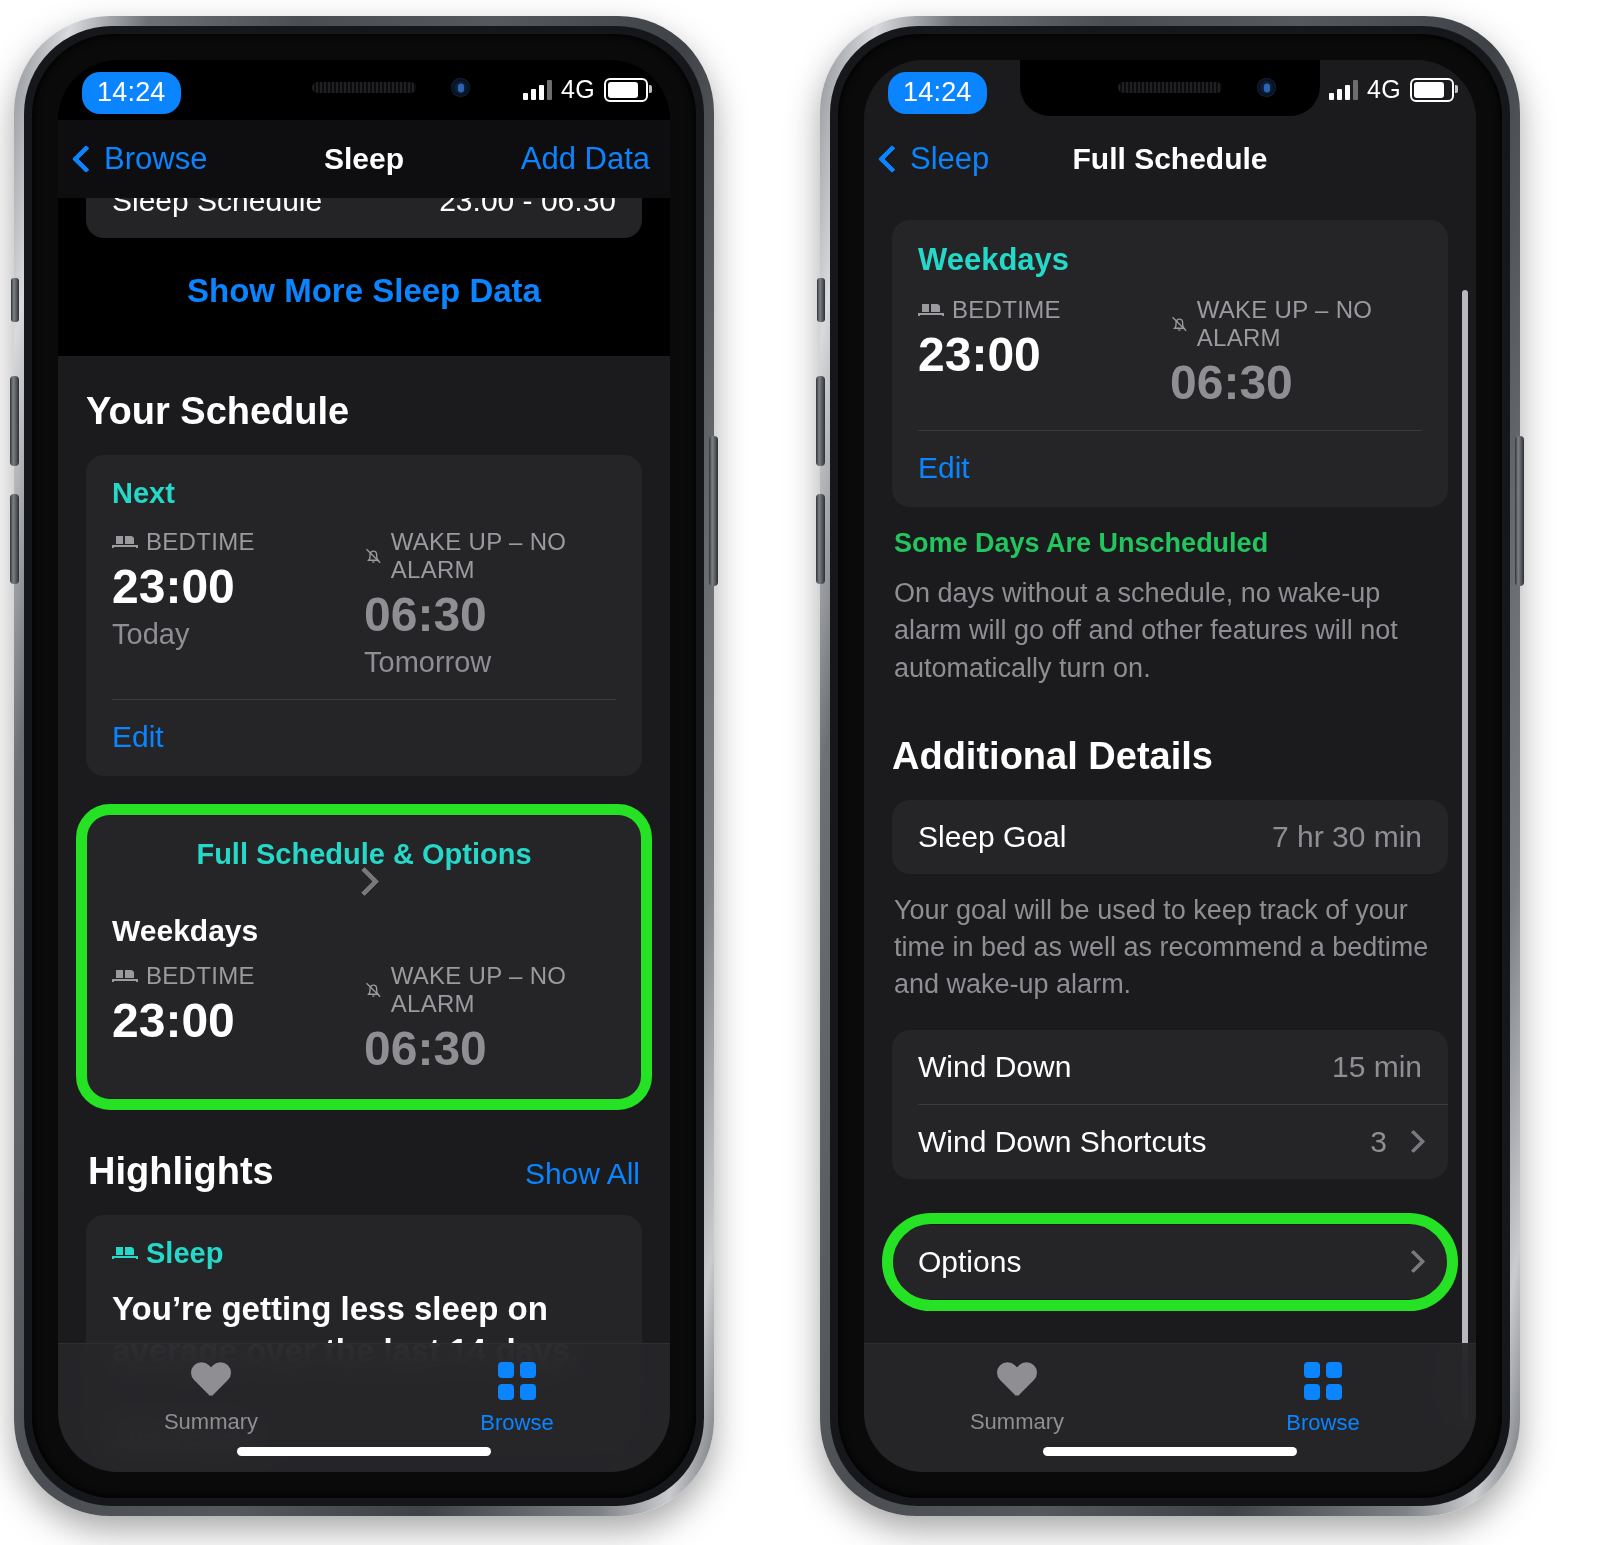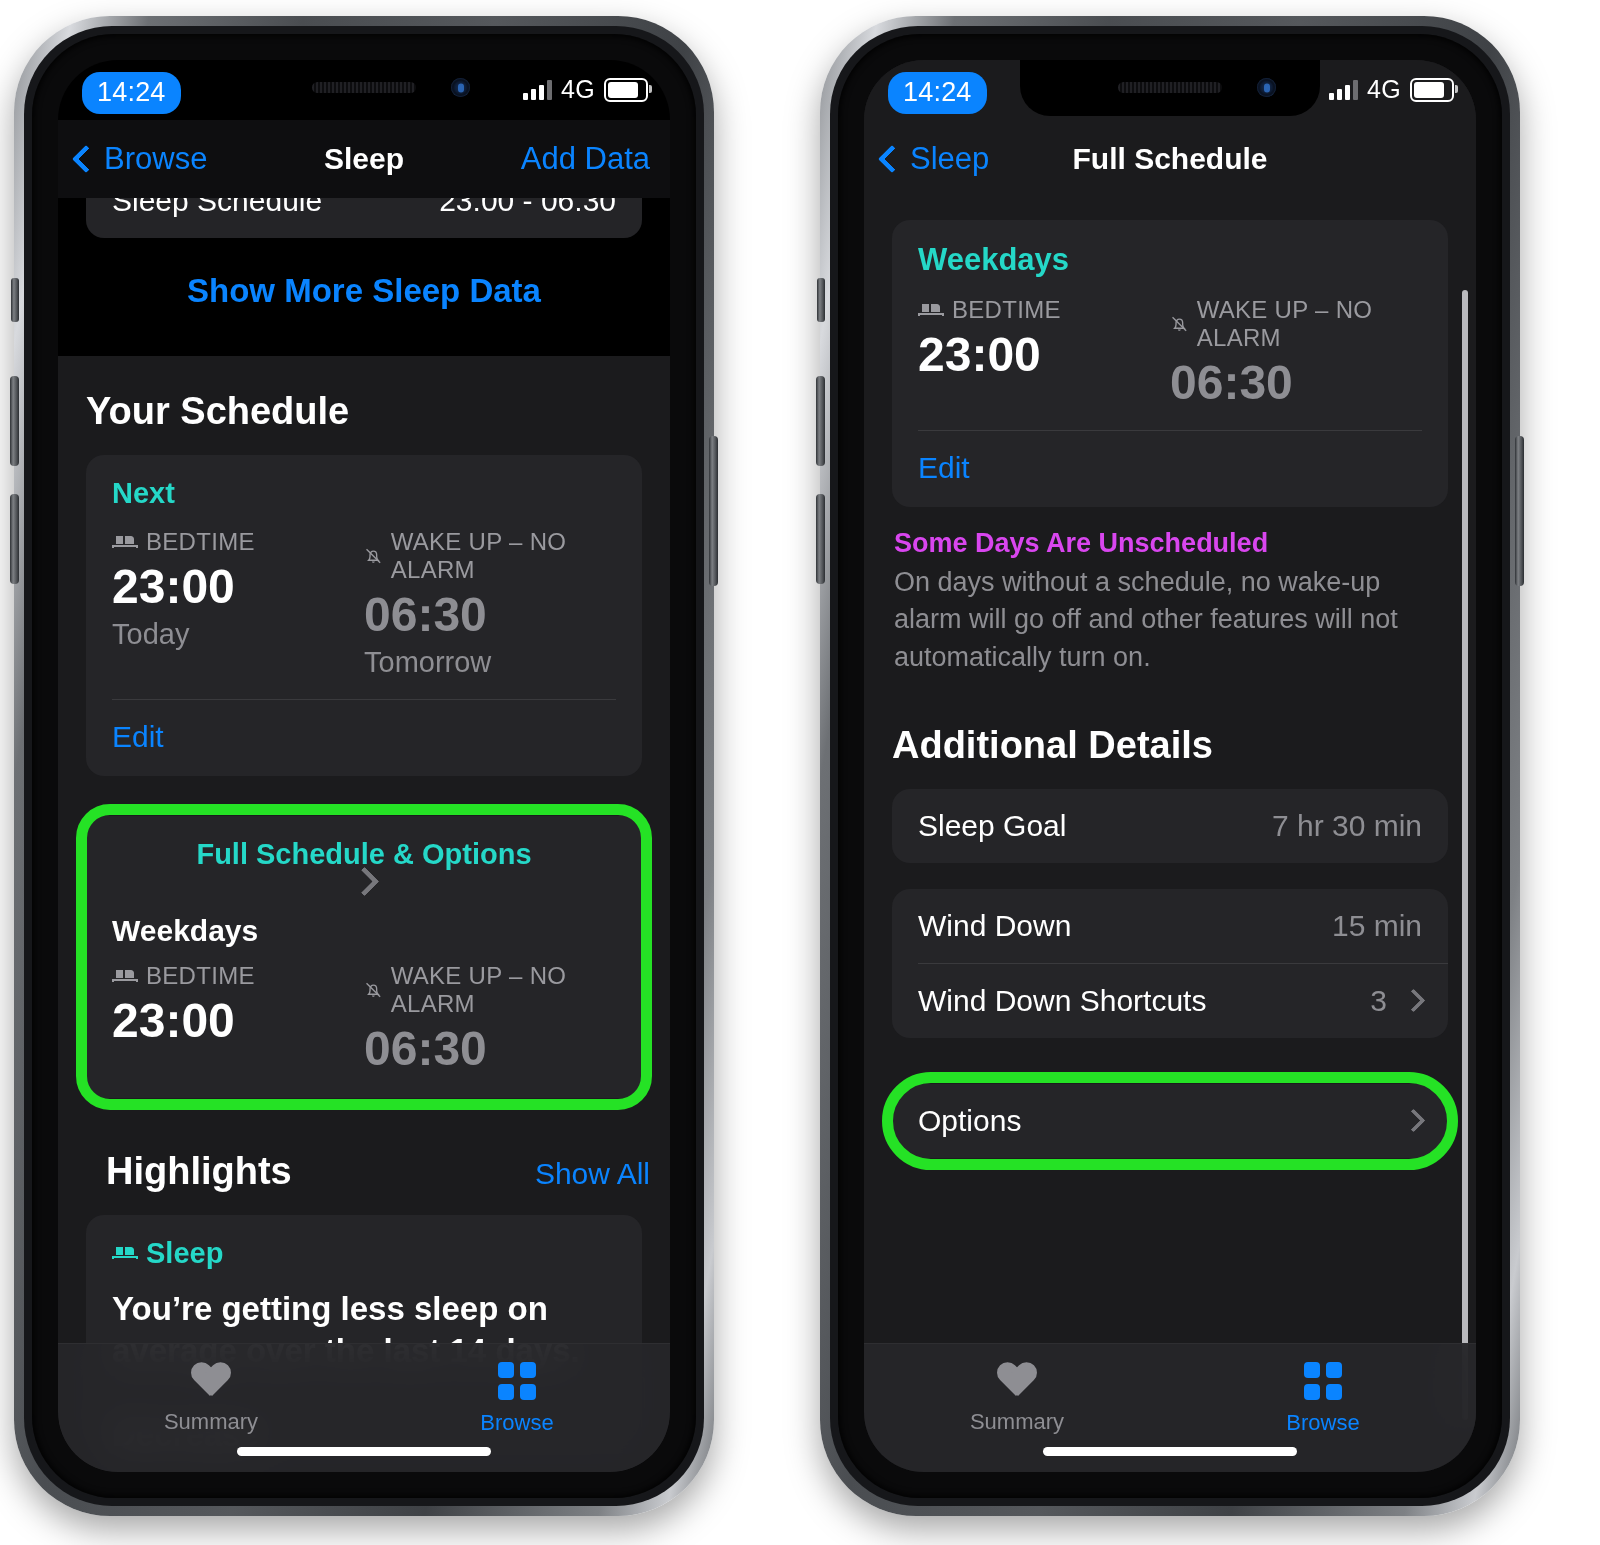--- a/index.html
+++ b/index.html
@@ -79,21 +79,21 @@
   .card-flat{background:#242427;border-radius:18px;margin:0 28px;}
   .row{display:flex;align-items:center;justify-content:space-between;padding:20px 26px;}
   .row .lbl{color:#fff;font-size:30px;}
   .row .val{color:#fff;font-size:30px;}
   .row .val.dim{color:#8e8e93;font-size:30px;}
   .sep{height:1px;background:#3a3a3d;margin-left:26px;}
 
   .centerlink{text-align:center;color:#0a84ff;font-size:33px;font-weight:700;padding:34px 0 22px;}
 
   .sec-title{color:#fff;font-size:38px;font-weight:700;padding:34px 28px 22px;}
-  .sec-head{display:flex;align-items:baseline;justify-content:space-between;padding:34px 20px 22px;margin-left:28px;}
+  .sec-head{display:flex;align-items:baseline;justify-content:space-between;padding:34px 30px 22px;}
   .sec-head .t{color:#fff;font-size:38px;font-weight:700;}
   .sec-head .a{color:#0a84ff;font-size:30px;}
   .teal-b{color:#25d8c8;font-weight:700;}
 
   .sched-card{background:#252528;border-radius:18px;margin:0 28px;padding:22px 26px 0;}
   .sc-title{font-size:29px;font-weight:700;margin-bottom:18px;}
   .sc-sub{color:#fff;font-size:30px;font-weight:700;margin-bottom:14px;}
   .grid2{display:flex;}
   .col{flex:0 0 50%;}
   .cap{display:flex;align-items:center;gap:8px;color:#9a9a9f;font-size:24px;letter-spacing:.3px;}
@@ -109,21 +109,21 @@
 
   .hl-card{background:#252528;border-radius:18px;margin:0 28px;padding:22px 26px 0;}
   .hl-cat{font-size:29px;font-weight:700;display:flex;align-items:center;gap:8px;}
   .hl-txt{color:#fff;font-size:33px;font-weight:700;line-height:1.3;margin:18px 0 22px;}
   .hl-next{color:#fff;font-size:33px;font-weight:700;padding-top:20px;}
 
   .green-ring{position:absolute;border:11px solid #25e225;border-radius:34px;box-sizing:border-box;
               pointer-events:none;z-index:12;}
 
   .footnote{color:#8e8e93;font-size:27px;line-height:1.38;padding:18px 30px 0;}
-  .footnote b{color:#d946ef;font-weight:700;display:block;margin-bottom:2px;}
+  .footnote b{color:#22c55e;font-weight:700;display:block;margin-bottom:13px;}
 
   .bluebtn{background:#252528;border-radius:18px;margin:22px 28px 0;padding:20px 26px;
            color:#0a84ff;font-size:32px;}
 
   
   .tabbar{position:absolute;left:0;right:0;bottom:0;height:128px;background:rgba(38,38,41,.94);
           backdrop-filter:blur(18px);display:flex;z-index:22;border-top:1px solid #2e2e31;}
   .tab{flex:1;display:flex;flex-direction:column;align-items:center;justify-content:center;gap:10px;padding-bottom:18px;}
   .tab .lab{font-size:22px;color:#8e8e93;}
   .tab.active .lab{color:#0a84ff;}
@@ -389,20 +389,21 @@
 
             <div class="sec-title" style="padding-top:48px;">Additional Details</div>
 
             <div class="card">
               <div class="row">
                 <span class="lbl">Sleep Goal</span>
                 <span class="val dim">7 hr 30 min</span>
               </div>
             </div>
 
+            <div class="footnote">Your goal will be used to keep track of your time in bed as well as recommend a bedtime and wake-up alarm.</div>
 
             <div class="card" style="margin-top:26px;">
               <div class="row">
                 <span class="lbl">Wind Down</span>
                 <span class="val dim">15 min</span>
               </div>
               <div class="sep"></div>
               <div class="row">
                 <span class="lbl">Wind Down Shortcuts</span>
                 <span style="display:flex;align-items:center;gap:18px;">

